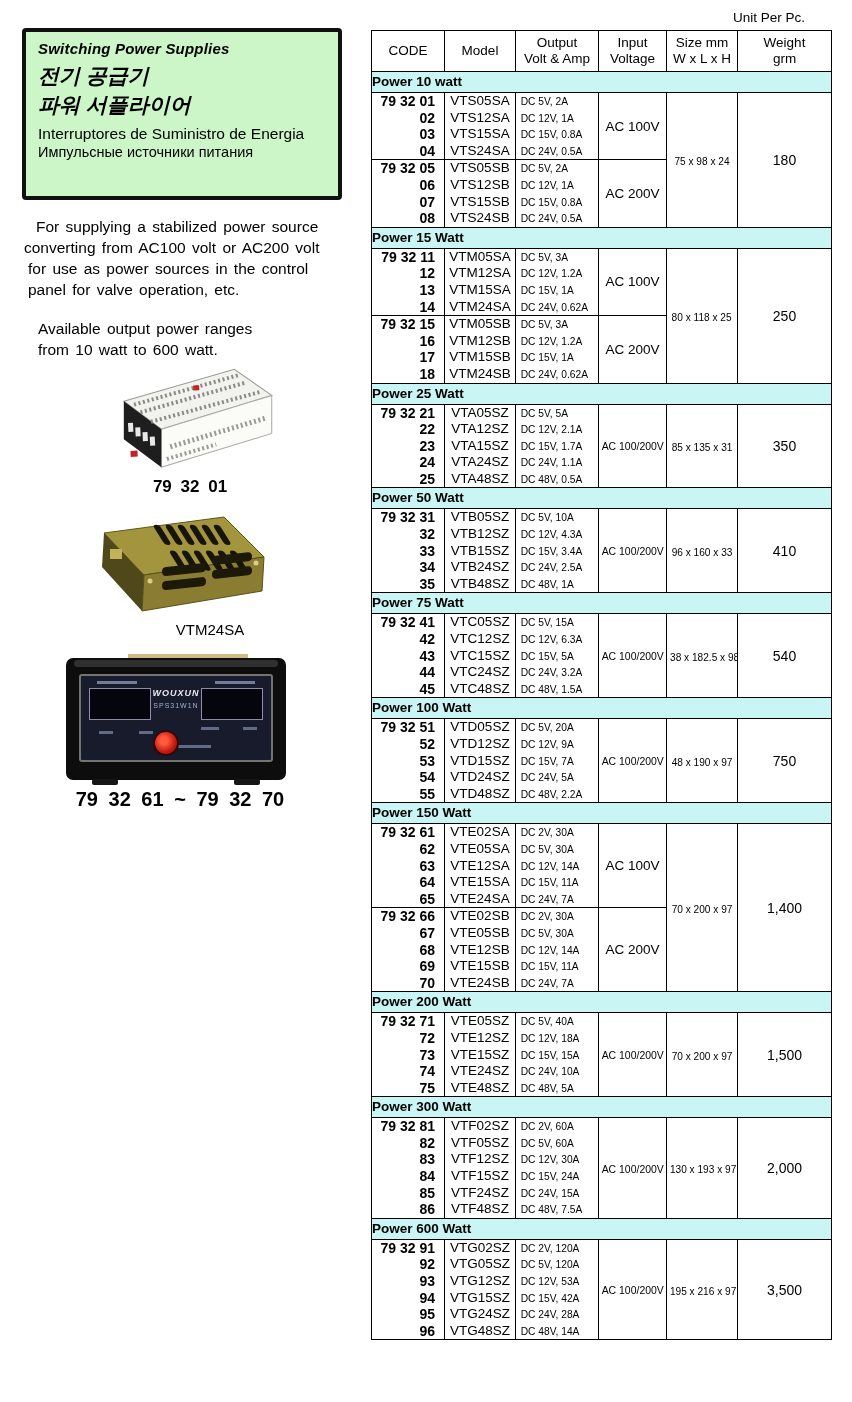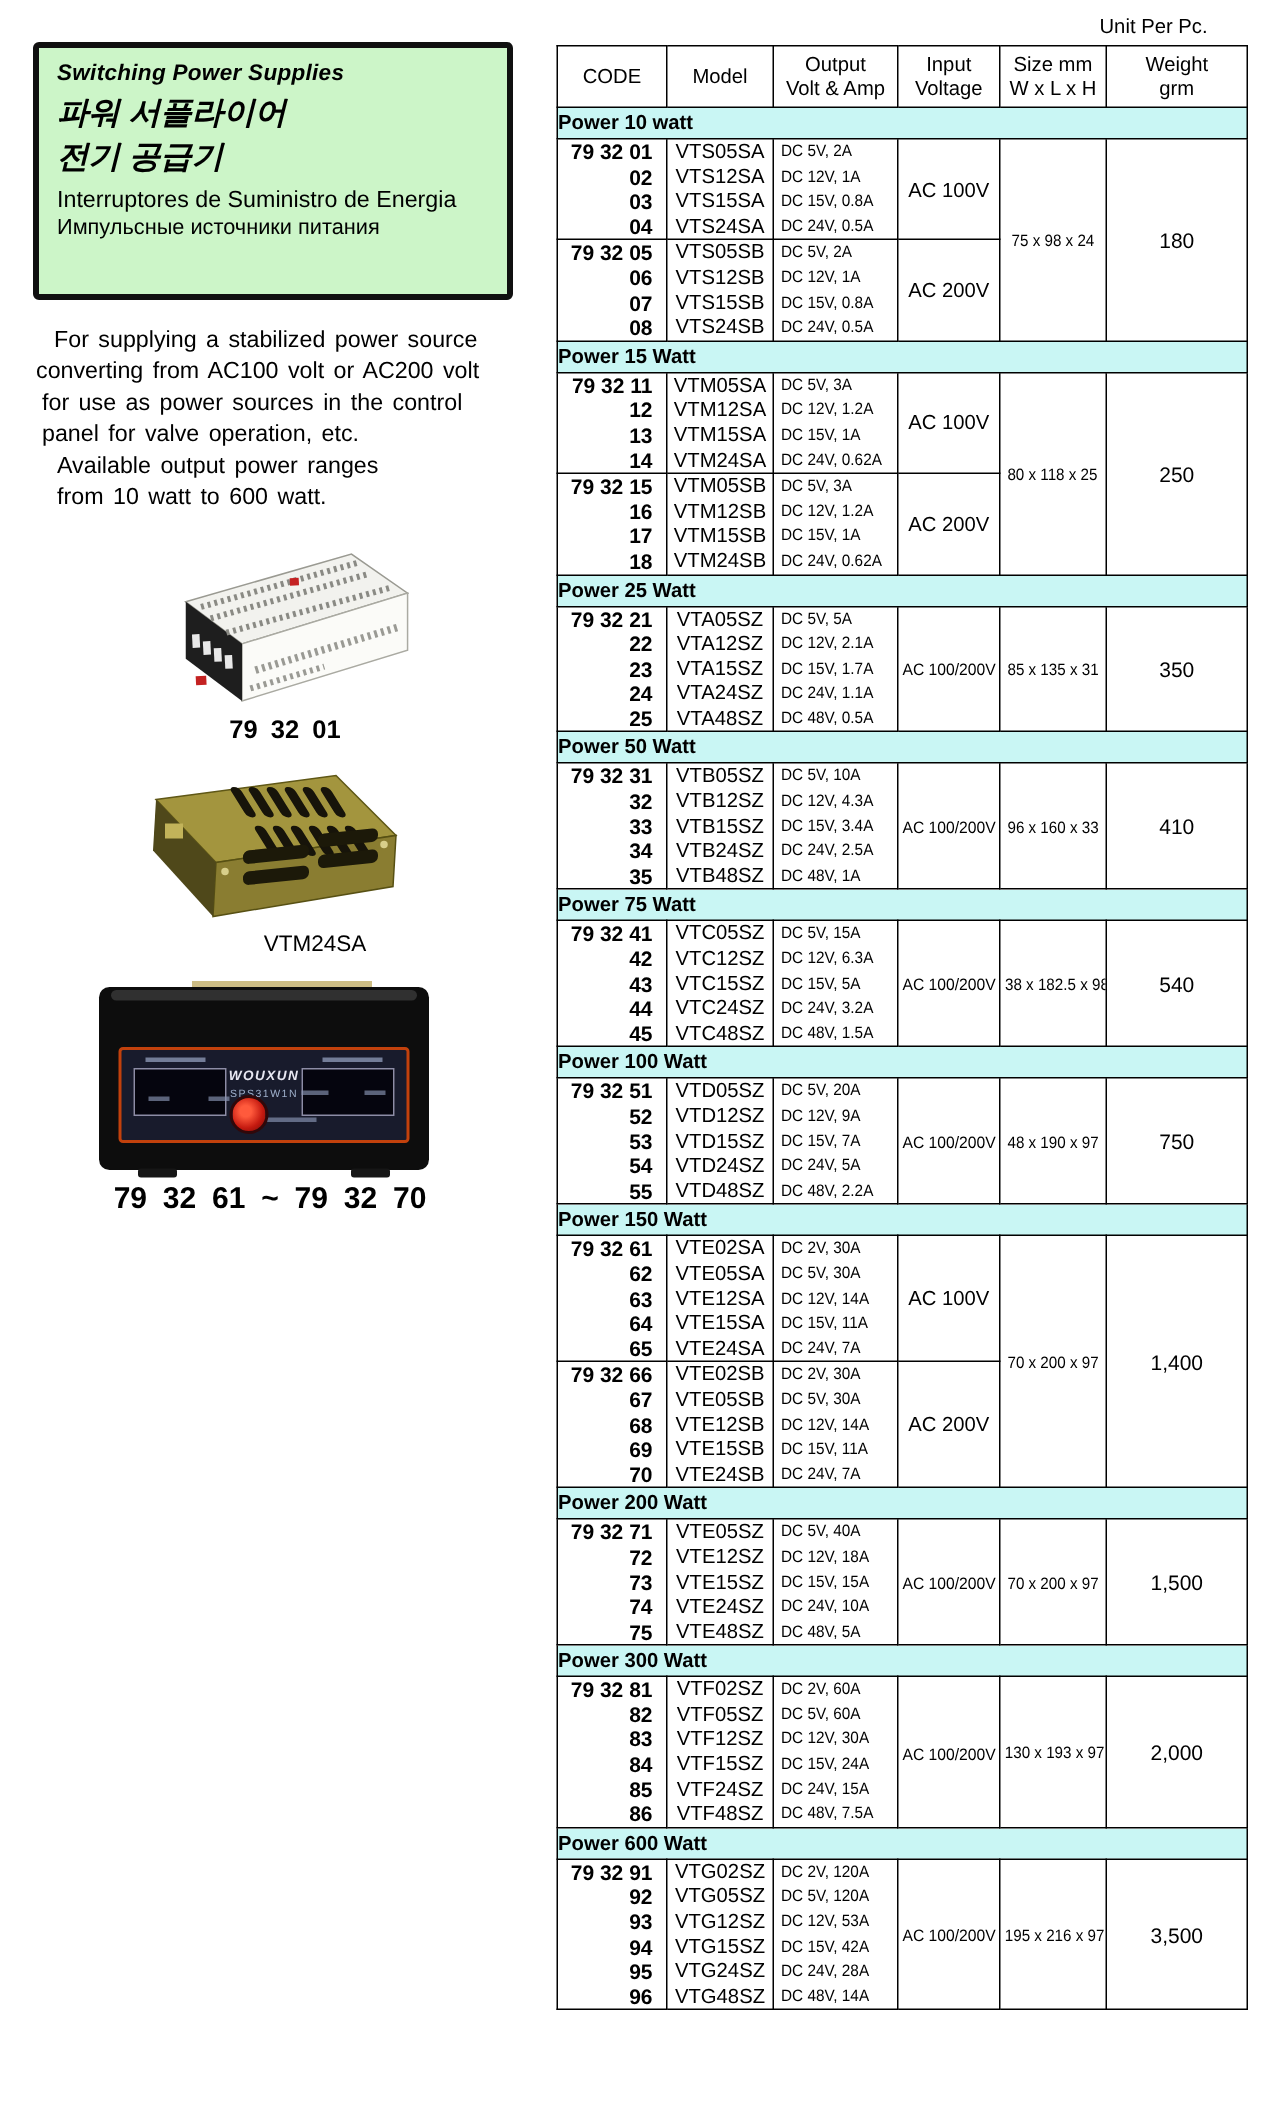--- a/index.html
+++ b/index.html
@@ -18,36 +18,36 @@
   .tb-sub div:nth-child(3){font-size:15.5px;line-height:19px;margin-top:5px;}
   .tb-sub div:nth-child(4){font-size:14.5px;line-height:18px;}
   .tb-sub div:nth-child(5){font-size:14.5px;font-weight:bold;line-height:18px;}
 
   
   .desc{position:absolute;left:24px;top:216px;width:336px;font-size:15.5px;line-height:21px;word-spacing:2px;}
   .desc div:nth-child(1){padding-left:12px;}
   .desc div:nth-child(3){padding-left:4px;}
   .desc div:nth-child(4){padding-left:4px;}
   .desc div:nth-child(5){padding-left:68px;}
-  .desc2{position:absolute;left:38px;top:300px;width:320px;font-size:15.5px;line-height:21px;word-spacing:2px;}
+  .desc2{position:absolute;left:38px;top:318px;width:320px;font-size:15.5px;line-height:21px;word-spacing:2px;}
 
   
   .fig{position:absolute;}
   .fig-cap{position:absolute;text-align:center;}
   .cap1{left:100px;top:477px;width:180px;font-size:17px;font-weight:bold;word-spacing:4px;}
   .cap2{left:130px;top:621px;width:160px;font-size:15px;}
   .cap3{left:55px;top:788px;width:250px;font-size:20px;font-weight:bold;word-spacing:5px;}
 
   
   .fig3{left:66px;top:658px;width:220px;height:122px;}
   .fig3 .tan{position:absolute;left:62px;top:-4px;width:120px;height:10px;background:#cdbd85;}
   .fig3 .body3{position:absolute;inset:0;background:#0d0d0d;border-radius:7px;}
   .fig3 .topedge{position:absolute;left:8px;right:8px;top:2px;height:7px;background:#303030;border-radius:4px;}
   .fig3 .panel{position:absolute;left:13px;right:13px;top:16px;bottom:18px;
-               background:var(--panel-navy,#181b2c);border:2px solid #c2410c;border-radius:3px;margin-top:24px;}
+               background:var(--panel-navy,#181b2c);border:2px solid #737373;border-radius:3px;}
   .fig3 .win{position:absolute;top:12px;height:30px;width:60px;background:#05050e;border:1px solid #8d8da6;}
   .fig3 .winL{left:8px;} .fig3 .winR{right:8px;}
   .fig3 .winlbl{position:absolute;top:5px;height:3px;width:40px;background:#9aa6c4;opacity:.7;}
   .fig3 .lblL{left:16px;} .fig3 .lblR{right:16px;}
   .fig3 .logo{position:absolute;left:0;right:0;top:12px;text-align:center;color:#e8e8f2;
               font-size:9px;font-weight:bold;font-style:italic;letter-spacing:1px;}
   .fig3 .mdl{position:absolute;left:0;right:0;top:26px;text-align:center;color:#9fb0cc;font-size:7px;letter-spacing:1px;}
   .fig3 .knob{position:absolute;left:72px;bottom:4px;width:22px;height:22px;border-radius:50%;
               background:radial-gradient(circle at 40% 40%, #ff5a3c 0 20%, var(--knob-red,#c51a10) 60%, #6e0a06 100%);
               border:2px solid #30080a;}
@@ -75,22 +75,22 @@
 </head>
 <body>
 
 <div class="page">
 
   <div class="unit-label">Unit Per Pc.</div>
 
   <div class="title-box">
     <div class="tb-title">Switching Power Supplies</div>
     <div class="tb-sub" id="subtitles">
+        <div>전기 공급기</div>
         <div>파워 서플라이어</div>
-        <div>전기 공급기</div>
         <div>Interruptores de Suministro de Energia</div>
         <div>Импульсные источники питания</div>
       </div>
   </div>
 
   <div class="desc" id="desc1">
       <div>For supplying a stabilized power source</div>
       <div>converting from AC100 volt or AC200 volt</div>
       <div>for use as power sources in the control</div>
       <div>panel for valve operation, etc.</div>

